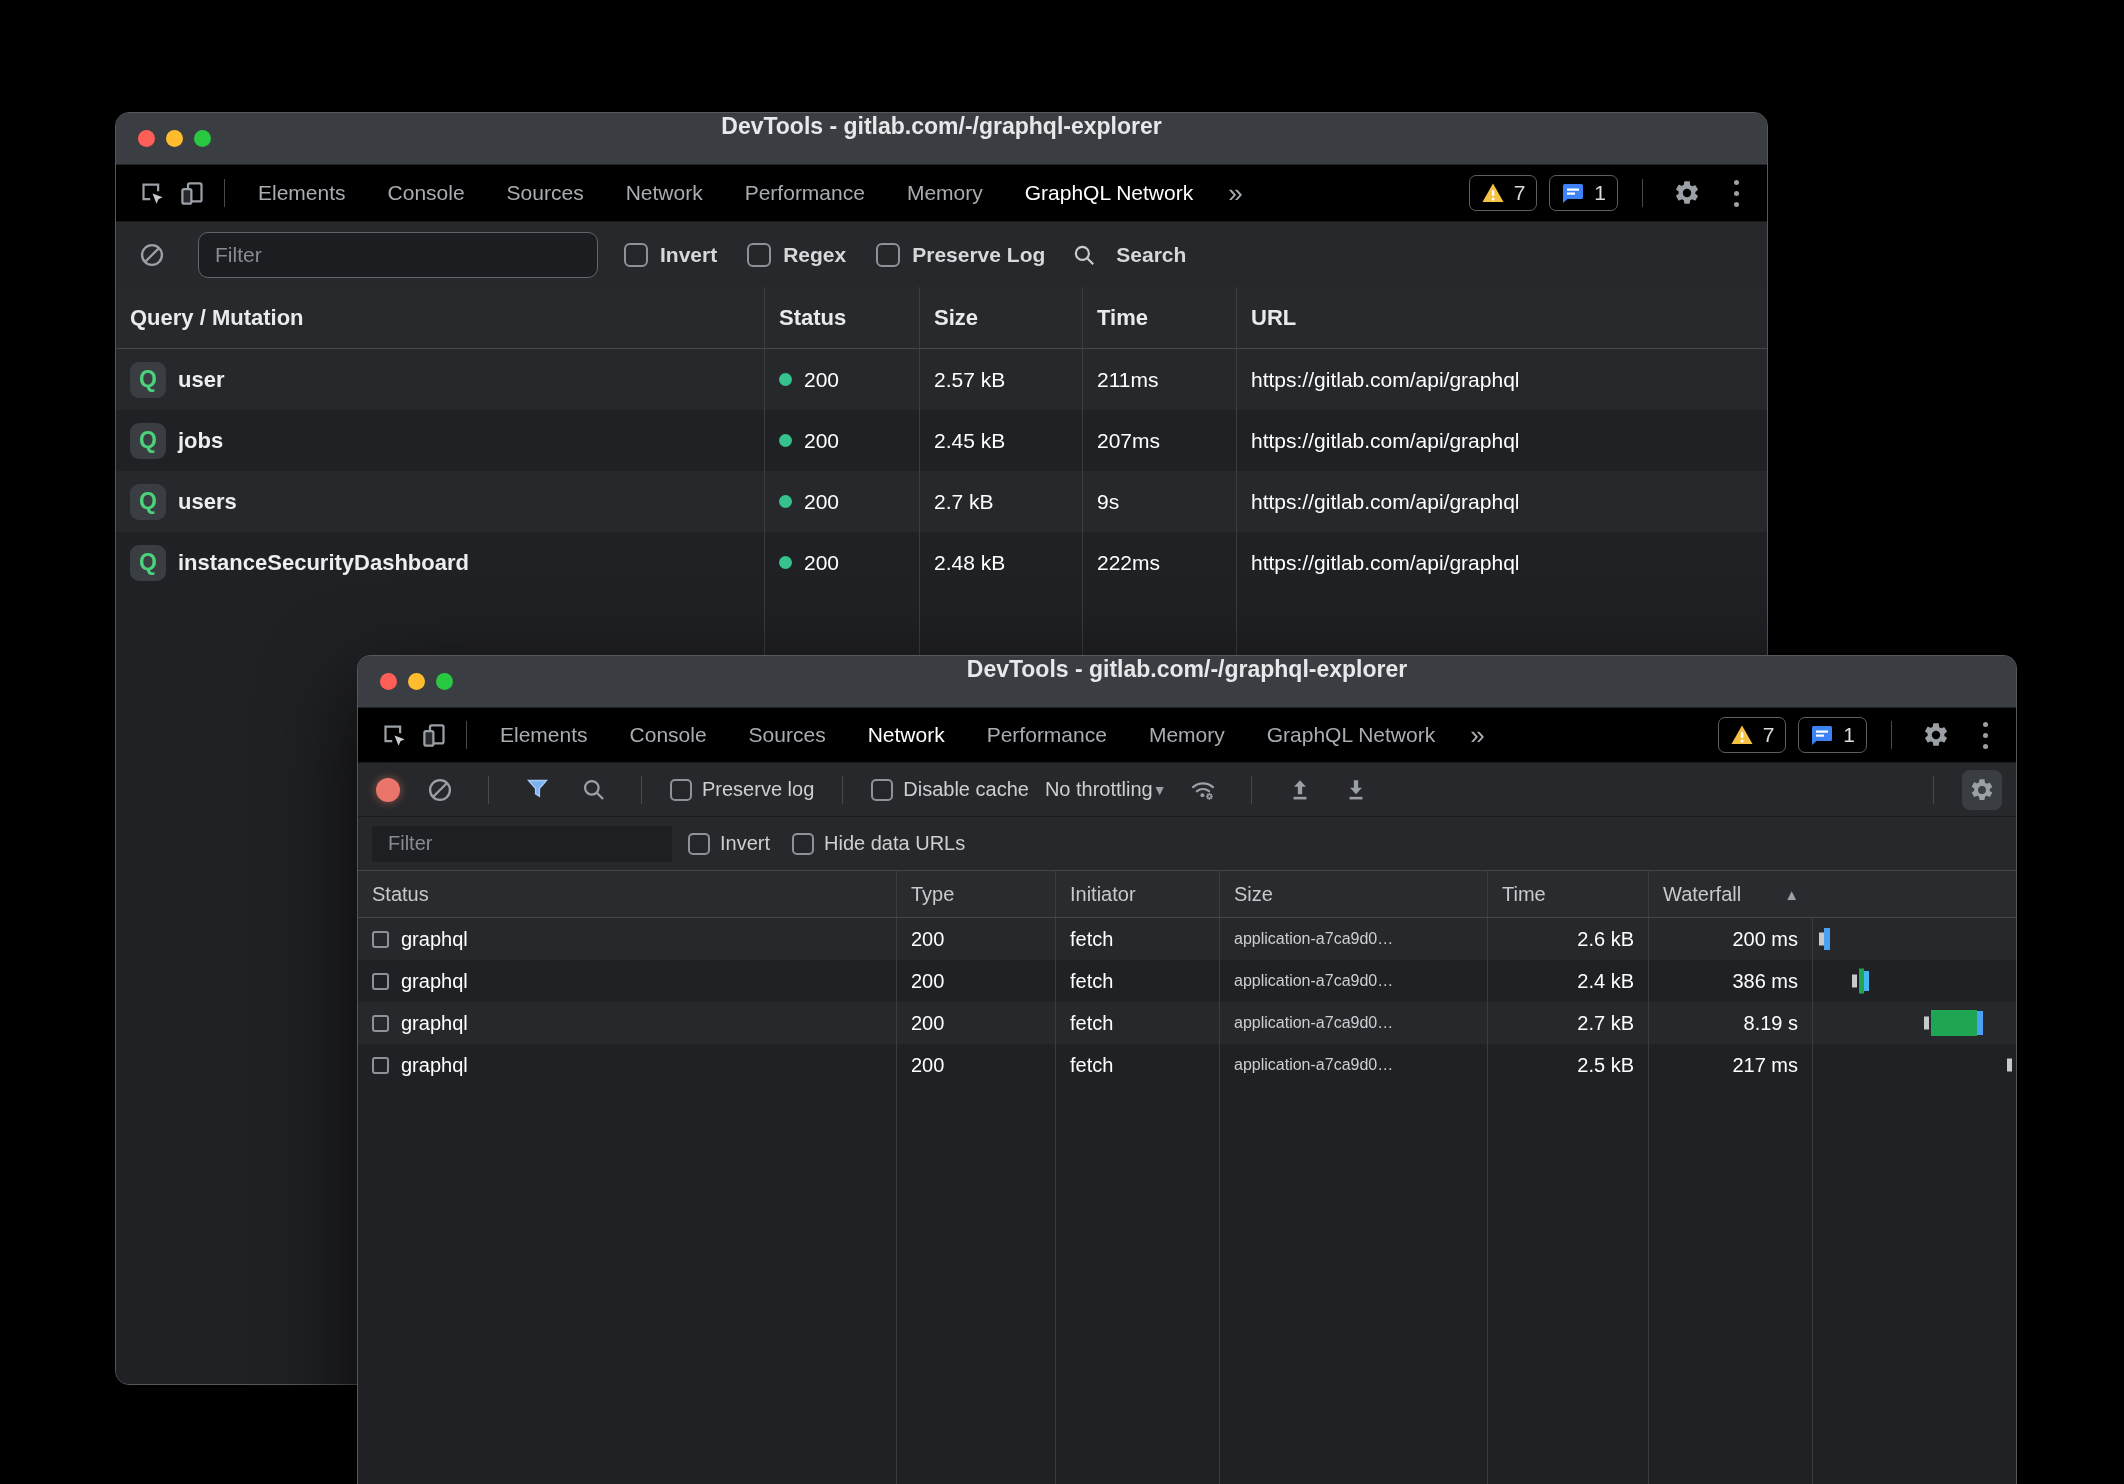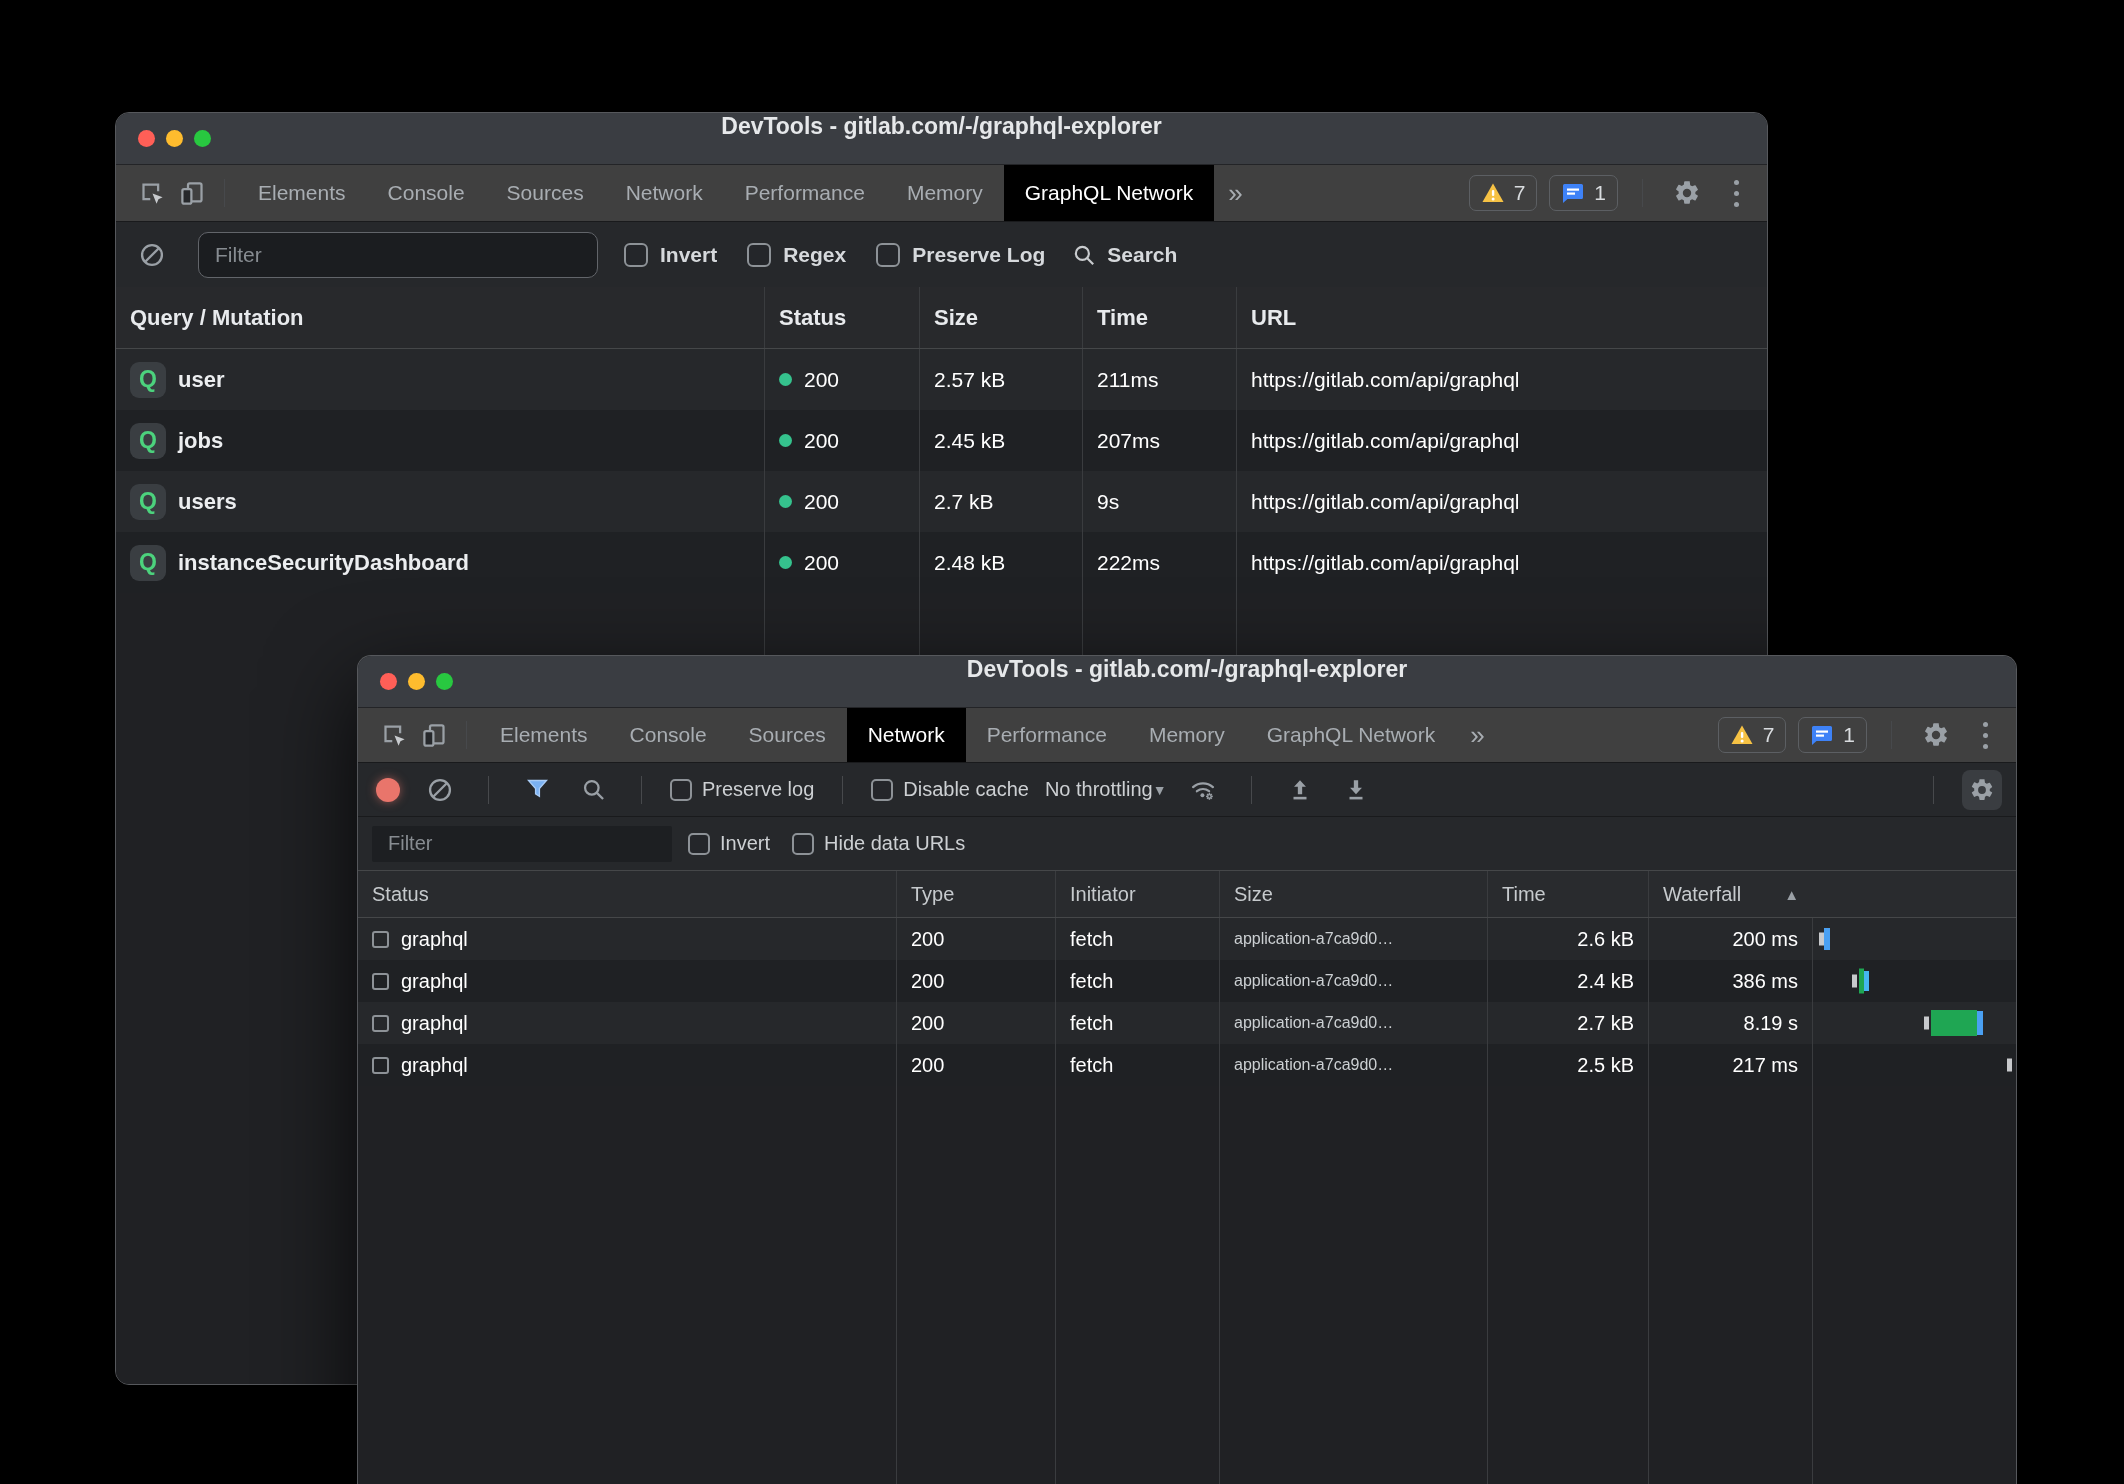--- a/index.html
+++ b/index.html
@@ -20,21 +20,21 @@
            box-shadow: 0 30px 90px rgba(0,0,0,.8); }
   
   .titlebar { height: 52px; flex: 0 0 auto; background: #3a3d42; position: relative;
               display: flex; justify-content: center;
               border-bottom: 1px solid #232427; }
   .lights { position: absolute; left: 22px; top: 0; bottom: 0; display: flex; align-items: center; gap: 11px; }
   .light { width: 17px; height: 17px; border-radius: 50%; }
   .light.red { background: #ff5f57; } .light.yellow { background: #febc2e; } .light.green { background: #28c840; }
   .title { font-size: 23px; font-weight: 700; color: #e6e8ea; }
   
-  .tabbar { height: 56px; flex: 0 0 auto; background: #404040; display: flex; align-items: center; padding: 0 14px 0 16px; }
+  .tabbar { height: 56px; flex: 0 0 auto; background: #000000; display: flex; align-items: center; padding: 0 14px 0 16px; }
   .front .tabbar { height: 54px; }
   .ibtn { width: 40px; height: 40px; display: flex; align-items: center; justify-content: center; flex: 0 0 auto; }
   .vsep { width: 1px; height: 28px; background: #47494c; margin: 0 12px; flex: 0 0 auto; }
   .tabs { display: flex; align-items: stretch; height: 100%; }
   .tab { display: flex; align-items: center; padding: 0 21px; font-size: 21px; color: #a8adb2; white-space: nowrap; }
   .tab.selected { background: #000; color: #fff; }
   .overflow { color: #a8adb2; font-size: 26px; padding: 0 14px; }
   .tb-right { margin-left: auto; display: flex; align-items: center; gap: 12px; }
   .badge-box { display: flex; align-items: center; gap: 9px; border: 1px solid #5c5f63;
                border-radius: 7px; height: 36px; padding: 0 11px; font-size: 21px; color: #d9dcdf; }
@@ -53,21 +53,21 @@
   .cb { width: 22px; height: 22px; border: 2px solid #8d9297; border-radius: 5px; background: #24262a; flex: 0 0 auto; }
   .throttle { display: flex; align-items: center; gap: 0; font-size: 20px; color: #cdd0d3; white-space: nowrap; }
   .dd { font-size: 14px; color: #9aa0a6; }
   
   .filter-row { height: 66px; padding: 0 16px; gap: 26px; }
   .back .cb-item { font-size: 21px; font-weight: 600; color: #d6d9dc; gap: 12px; }
   .back .cb { width: 24px; height: 24px; border-radius: 6px; }
   .filter-input { background: #1b1d20; border: 1.5px solid #62656a; border-radius: 10px; height: 46px;
                   width: 400px; color: #e6e8ea; font-size: 21px; padding: 0 16px; outline: none; }
   input::placeholder { color: #878c91; }
-  .search-item { display: flex; align-items: center; gap: 10px; font-size: 21px; font-weight: 600; color: #d6d9dc; }
+  .search-item { display: flex; align-items: center; gap: 19px; font-size: 21px; font-weight: 600; color: #d6d9dc; }
   
   .filter-row2 { height: 54px; padding: 0 14px; gap: 16px; }
   .front .filter-input { height: 36px; width: 300px; border: none; border-radius: 2px; background: #1d1f22; font-size: 20px; }
   .chips { display: flex; align-items: center; gap: 4px; }
   .chip { font-size: 20px; color: #e4e6e8; padding: 5px 11px; border-radius: 10px; white-space: nowrap; }
   .chip.selected { background: #5e6165; color: #fff; }
   .chip-sep { height: 24px; margin: 0 8px; }
   .options-row { height: 48px; padding: 0 16px; gap: 26px; }
   
   .gtable { flex: 1; min-height: 0; display: flex; flex-direction: column; overflow: hidden; background: #202124; }

